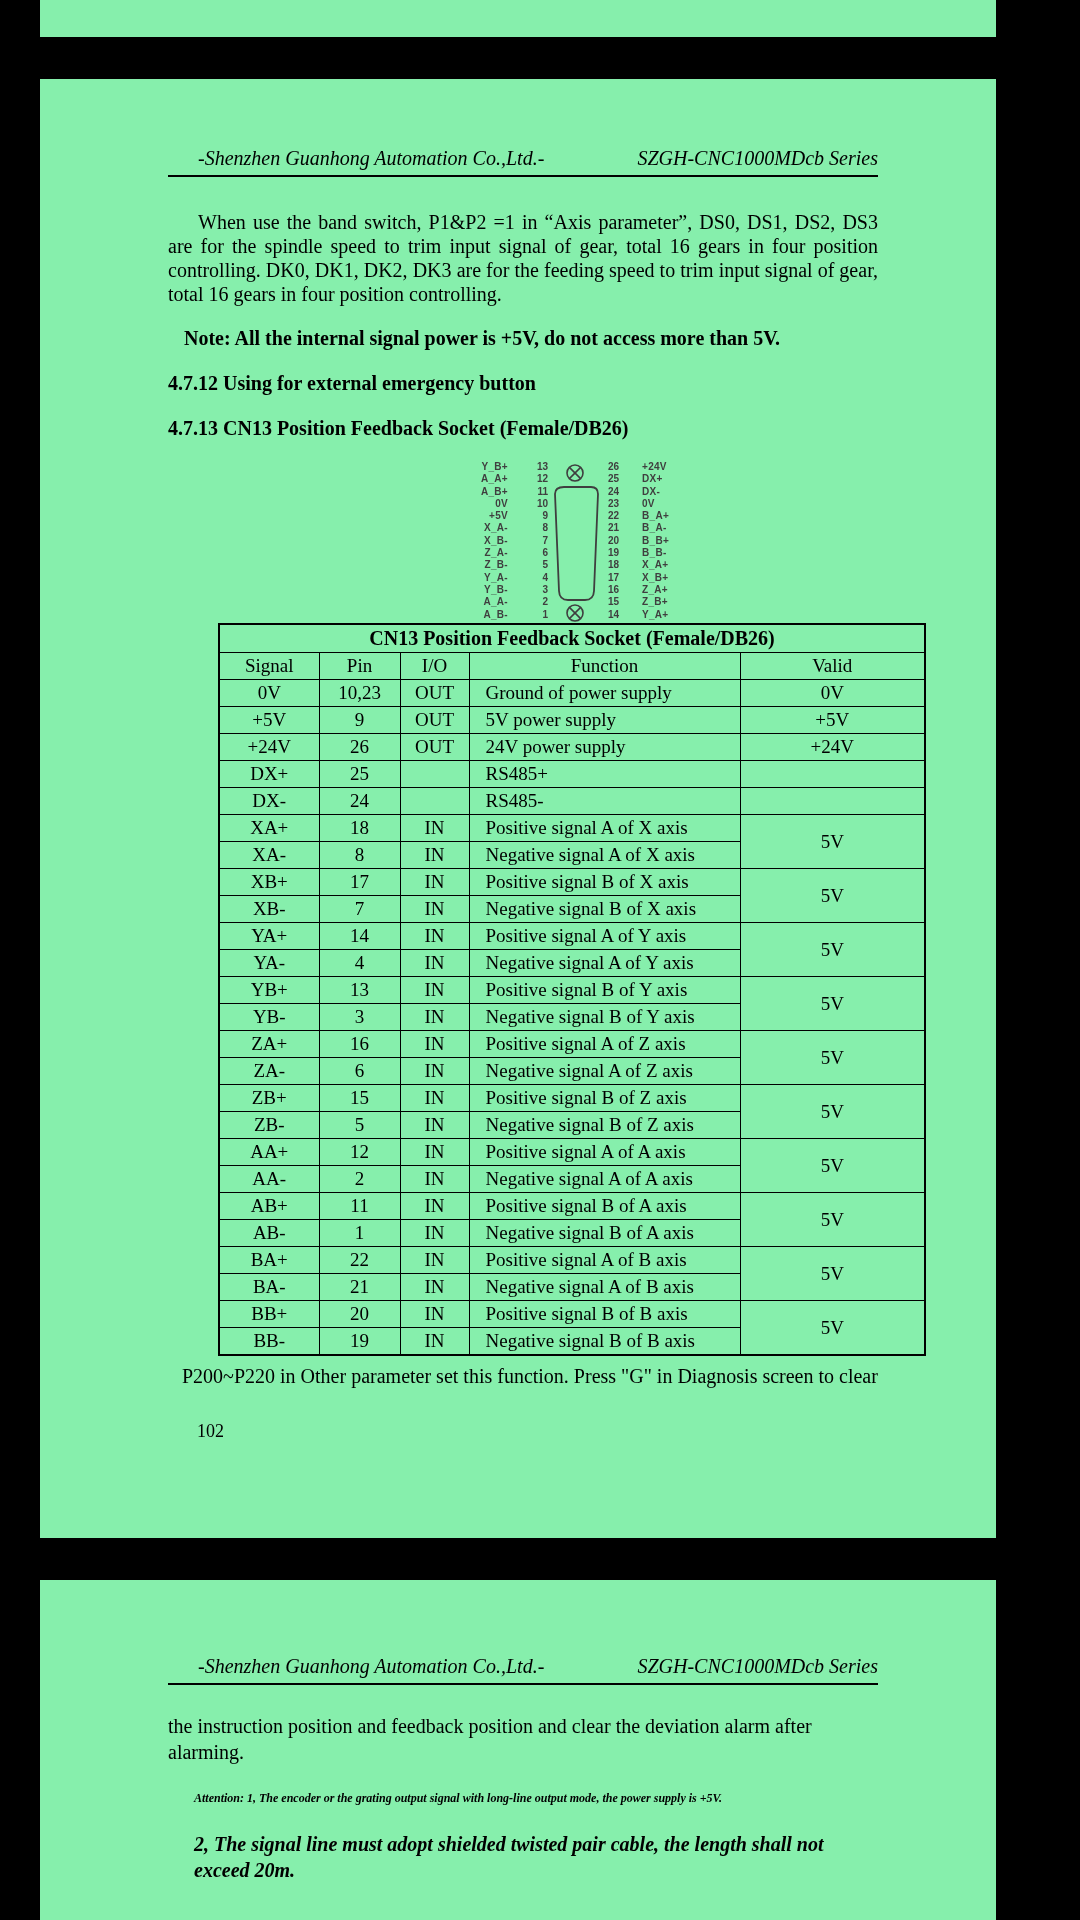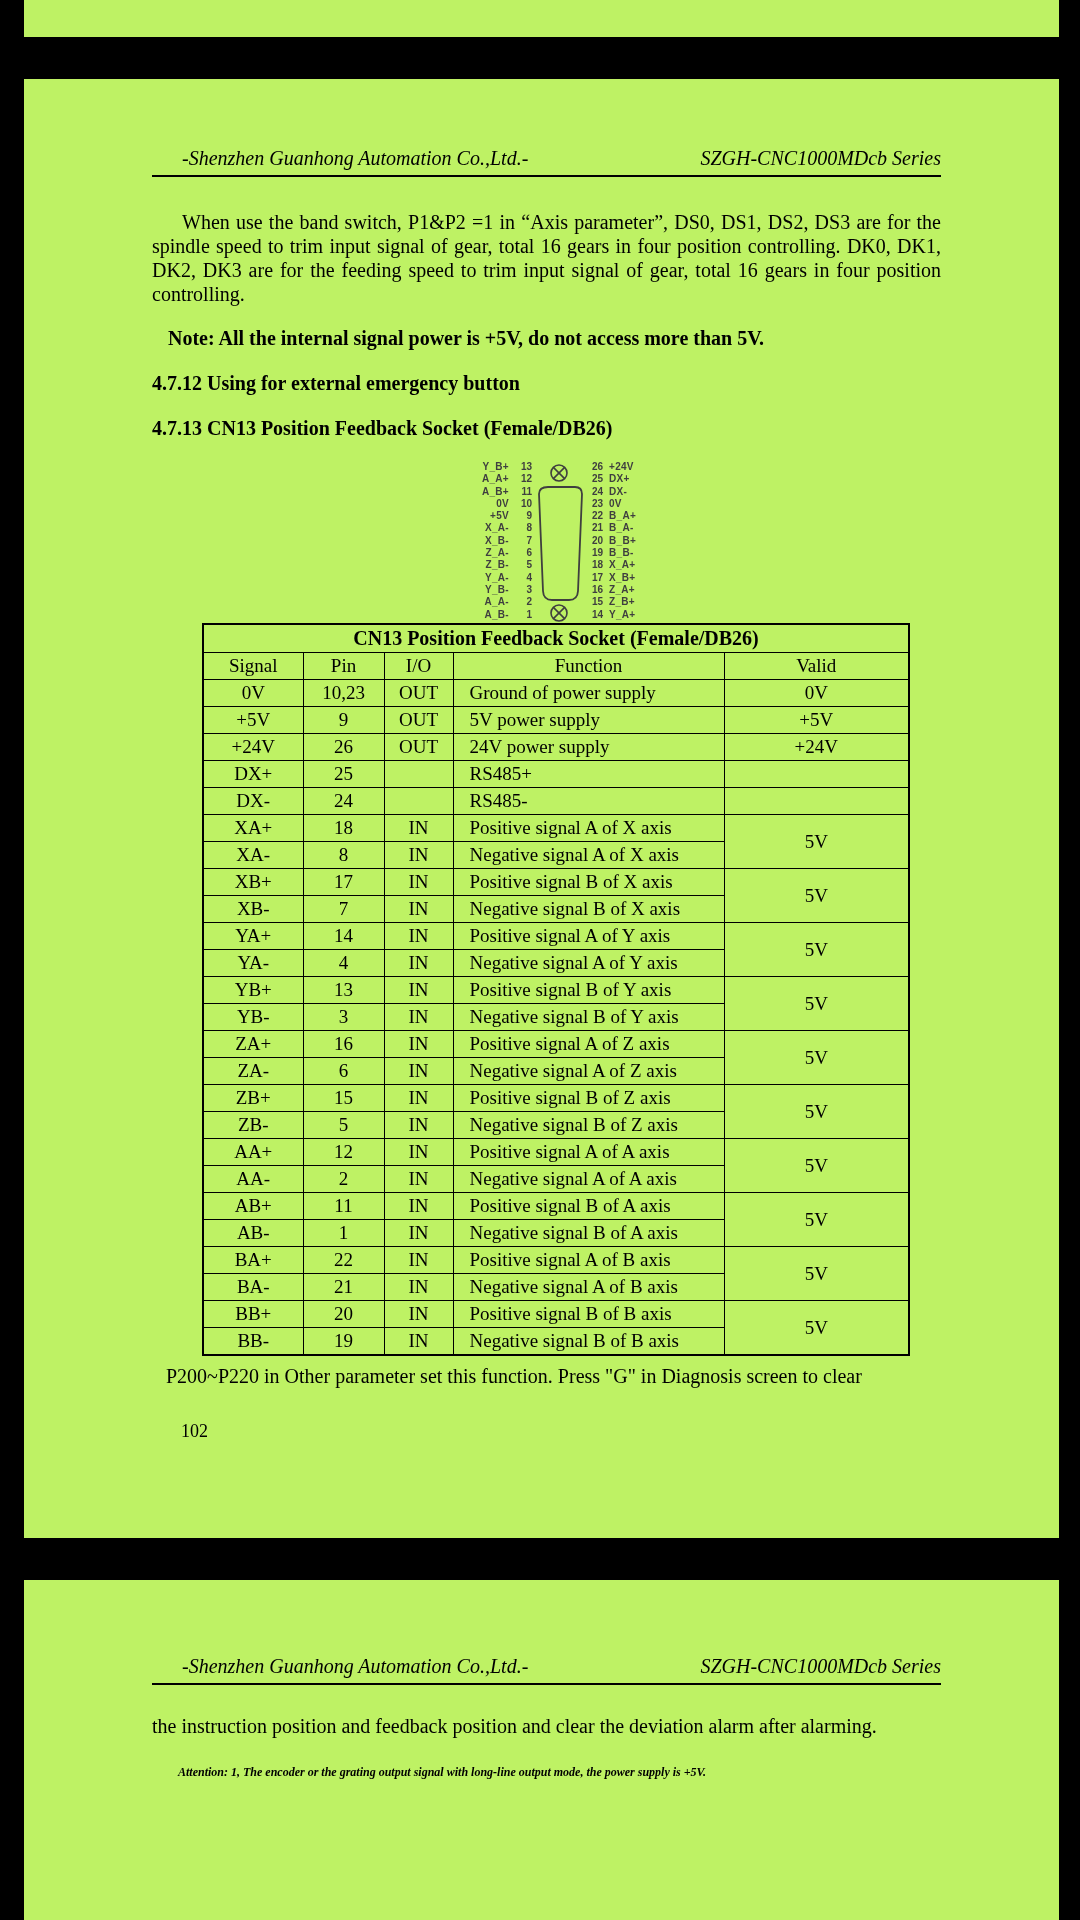--- a/index.html
+++ b/index.html
@@ -1,20 +1,20 @@
 <!DOCTYPE html>
 <html><head>
 <meta charset="utf-8">
 <style>
   html,body{margin:0;padding:0;}
   body{
     width:1080px;height:1920px;background:#000;position:relative;overflow:hidden;
     font-family:"Liberation Serif","DejaVu Serif",serif;color:#000;
   }
-  .page{position:absolute;left:24px;width:1035px;background:#bef264;}
+  .page{position:absolute;left:40px;width:956px;background:#86efac;}
   #page-prev{top:0;height:37px;}
   #page1{top:79px;height:1459px;}
   #page2{top:1580px;height:340px;}
   .content{margin:0 118px 0 128px;}
   
   .doc-header{
     display:flex;justify-content:space-between;align-items:flex-end;
     font-style:italic;font-size:20px;line-height:23px;
     border-bottom:2px solid #000;padding-bottom:5px;
   }
@@ -29,21 +29,21 @@
   #p1-para2{margin-top:5px;text-indent:40px;}
   
   .connector{
     margin-top:4px;margin-left:310px;width:260px;height:162px;
     display:flex;font-family:"Liberation Sans","DejaVu Sans",sans-serif;
     font-size:10px;font-weight:bold;color:#3f3f3f;line-height:12.3px;
   }
   .pin-col{display:flex;flex-direction:column;}
   .pin-col.left{width:70px;}
   .pin-col.right{width:110px;}
-  .pin-row{display:flex;}
+  .pin-row{display:flex;gap:17px;}
   .pin-row .lbl{flex:1;text-align:right;letter-spacing:.3px;}
   .pin-row .num{width:18px;text-align:right;margin-left:5px;}
   .pin-row .numr{width:16px;text-align:right;margin-right:6px;}
   .pin-row .lbl-l{letter-spacing:.3px;}
   .conn-mid{width:55px;position:relative;}
   .conn-mid svg{position:absolute;left:0;top:0;}
   
   table.pin-table{
     border-collapse:collapse;margin-left:50px;
     width:706px;table-layout:fixed;
@@ -406,15 +406,16 @@
 </div>
 
 <div class="page" id="page2">
   <div class="content">
     <div class="doc-header">
       <span class="hl">-Shenzhen Guanhong Automation Co.,Ltd.-</span>
       <span class="hr">SZGH-CNC1000MDcb Series</span>
     </div>
     <p id="p2-para1">the instruction position and feedback position and clear the deviation alarm after alarming.</p>
     <p class="attention" id="p2-att1">Attention: 1, The encoder or the grating output signal with long-line output mode, the power supply is +5V.</p>
+    <p class="att-line">2, The signal line must adopt shielded twisted pair cable, the length shall not exceed 20m.</p>
 
   </div>
 </div>
 
 </body></html>

